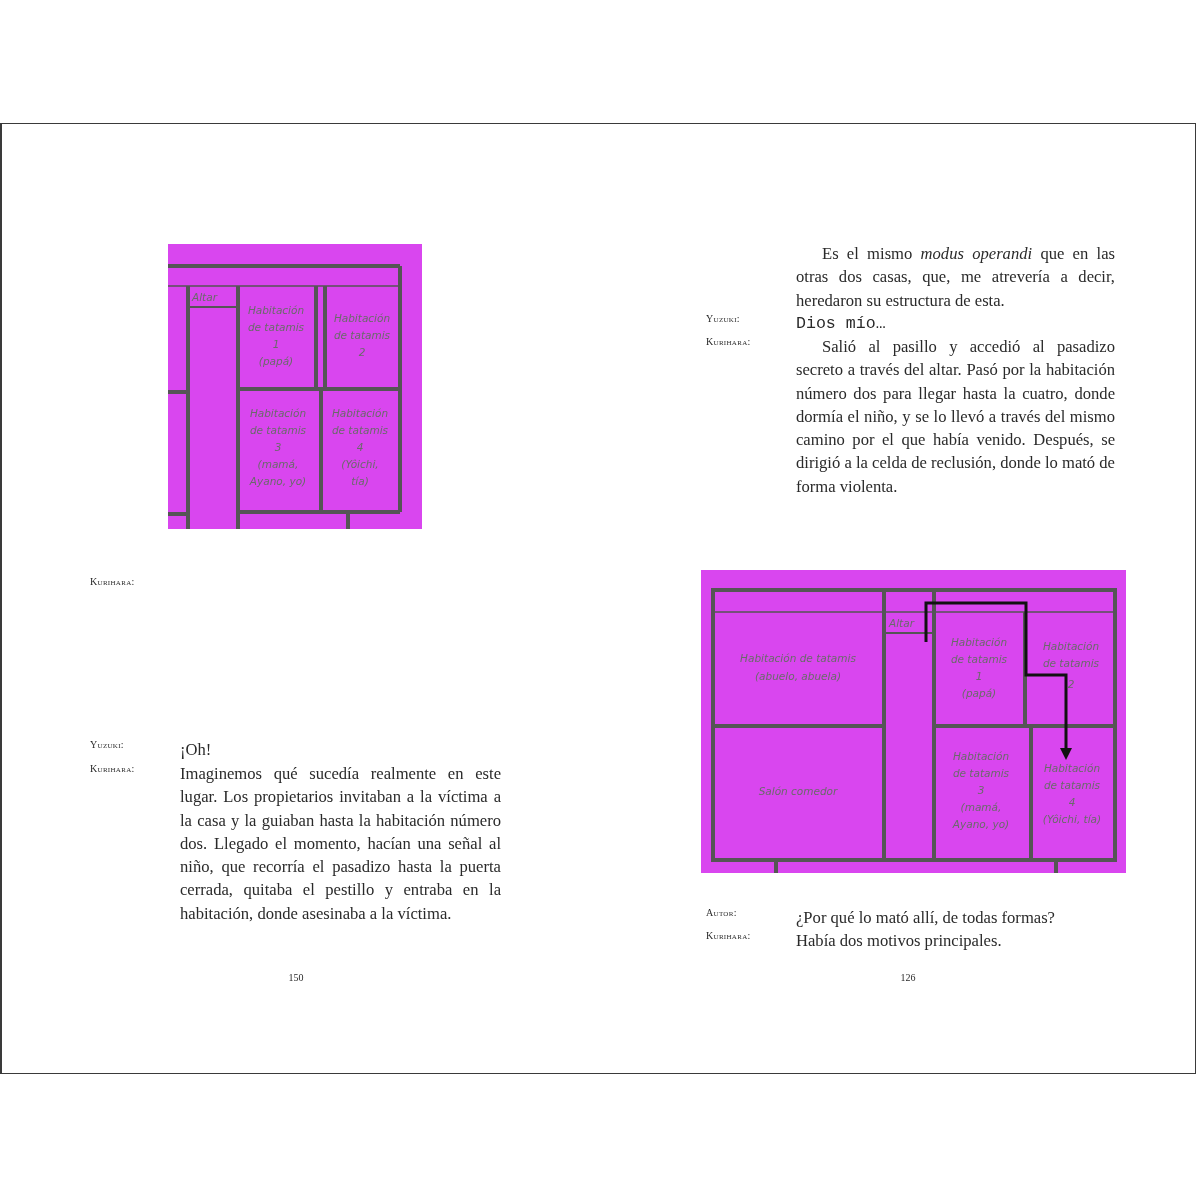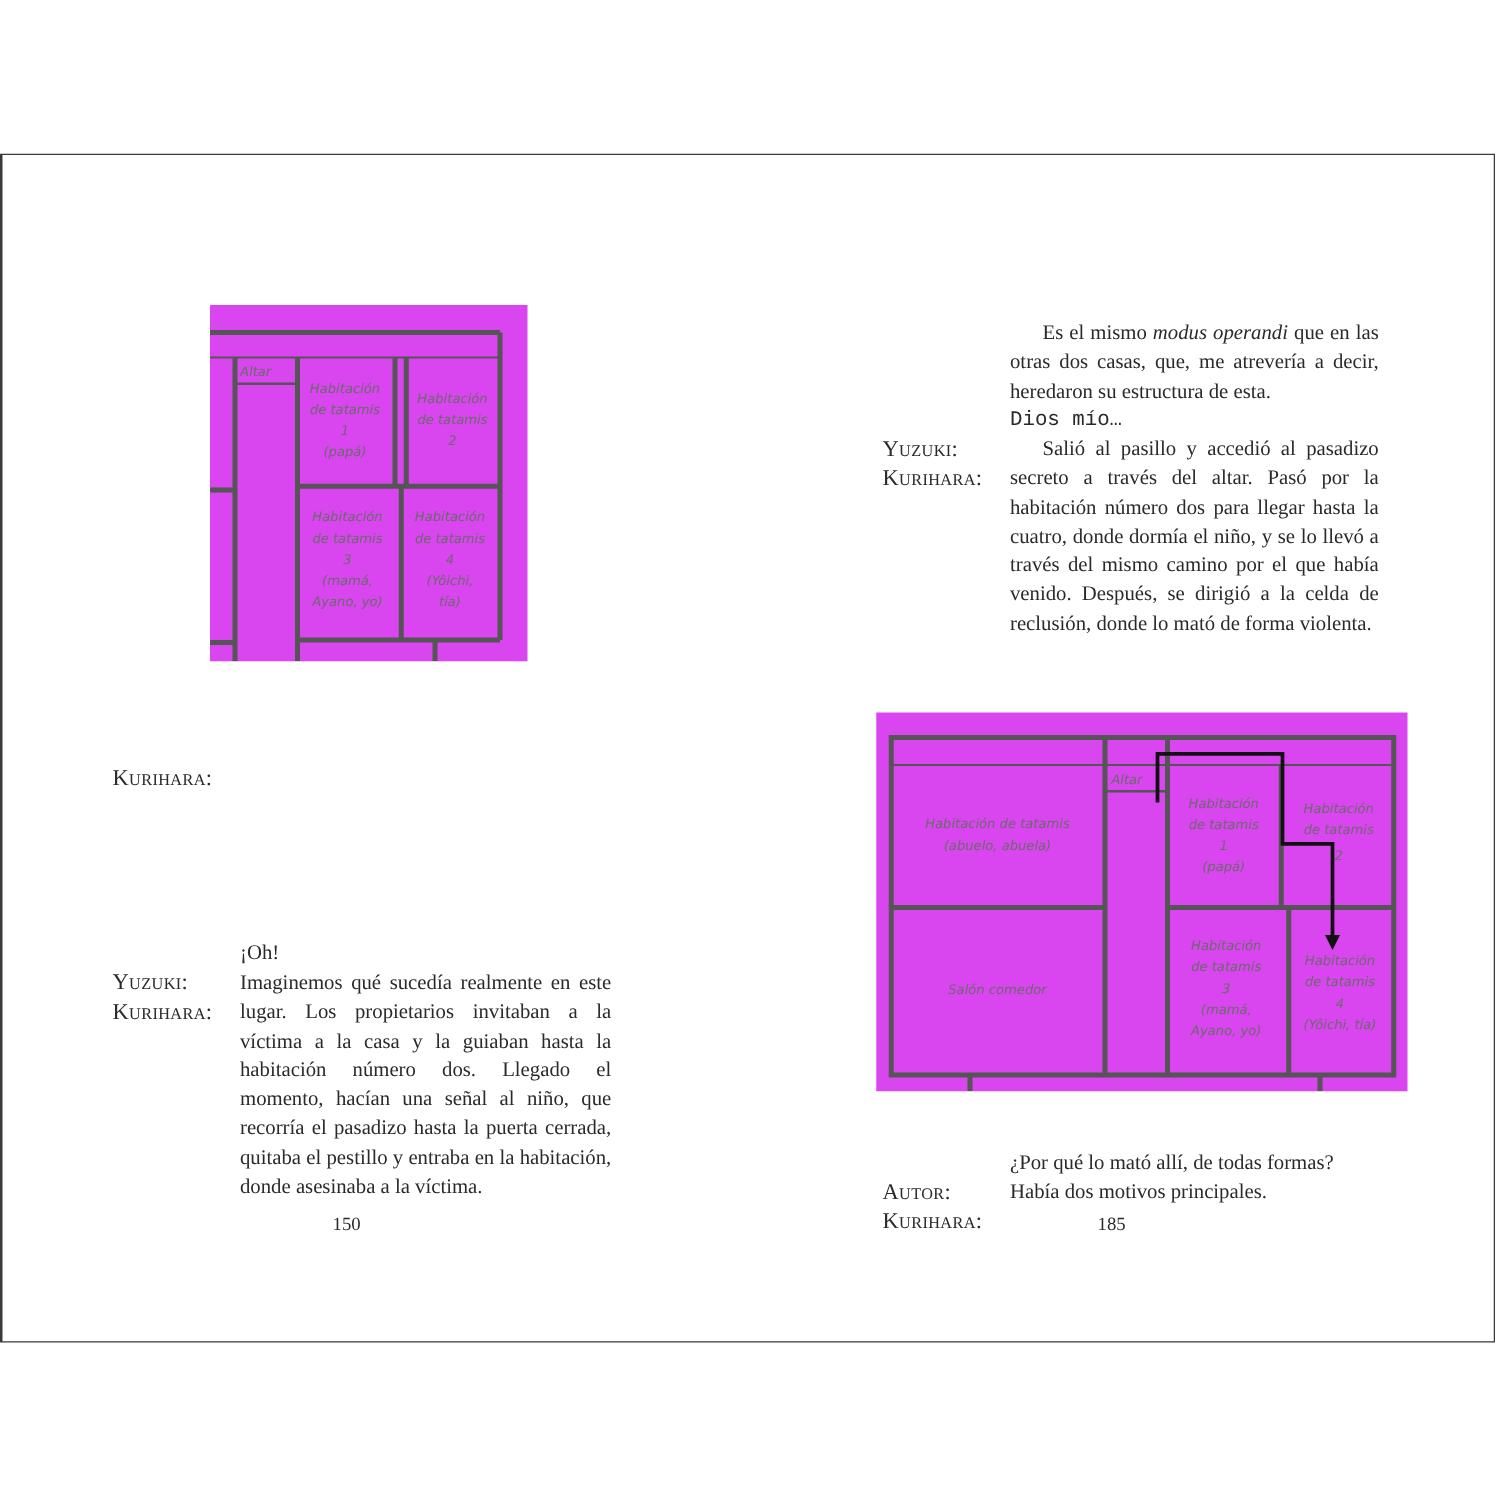--- a/index.html
+++ b/index.html
@@ -3,25 +3,25 @@
 <meta charset="utf-8">
 <style>
   html, body { margin:0; padding:0; }
   body { width:1200px; height:1200px; background:#ffffff; position:relative; overflow:hidden;
          font-family:"Liberation Serif", "DejaVu Serif", serif; color:#2a2a2a; }
   .frame { position:absolute; left:0; top:123px; width:1196px; height:951px;
            border:1.5px solid #3a3a3a; border-left-width:2px; box-sizing:border-box; background:#fff; }
   .page { position:absolute; top:0; }
   .page-left { left:0; width:598px; }
   .page-right { left:598px; width:598px; }
-  .speaker { position:absolute; font-size:18px; letter-spacing:0.3px; font-variant:small-caps; text-transform:none;margin-top:36px; }
+  .speaker { position:absolute; font-size:10px; letter-spacing:0.3px; font-variant:small-caps; text-transform:none; }
   .block { position:absolute; font-size:16.6px; line-height:23.3px; text-align:justify; }
-  .block p { margin:15px; text-align:justify; text-align-last:left; }
+  .block p { margin:3px; text-align:justify; text-align-last:left; }
   .indent { text-indent:26px; }
-  .page-number { position:absolute; font-size:15px; width:60px; }
+  .page-number { position:absolute; font-size:10px; text-align:center; width:60px; }
   .figure { position:absolute; background:#d946ef; }
   .figure svg { display:block; }
   .hw { font-family:"DejaVu Sans", sans-serif; fill:#6a6a6a; font-size:10.5px; font-style:italic; }
 </style>
 </head>
 <body>
 
 <div class="frame">
 
   <div class="page page-left">
@@ -147,15 +147,15 @@
     <div class="speaker" style="left:106px; top:783px;">Autor:</div>
     <div class="block" style="left:193px; top:779px; width:330px;">
       <p>¿Por qué lo mató allí, de todas formas?</p>
     </div>
 
     <div class="speaker" style="left:106px; top:806px;">Kurihara:</div>
     <div class="block" style="left:193px; top:802px; width:330px;">
       <p>Había dos motivos principales.</p>
     </div>
 
-    <div class="page-number" style="left:278px; top:848px;">185</div>
+    <div class="page-number" style="left:278px; top:848px;">126</div>
   </div>
 </div>
 
 </body></html>

